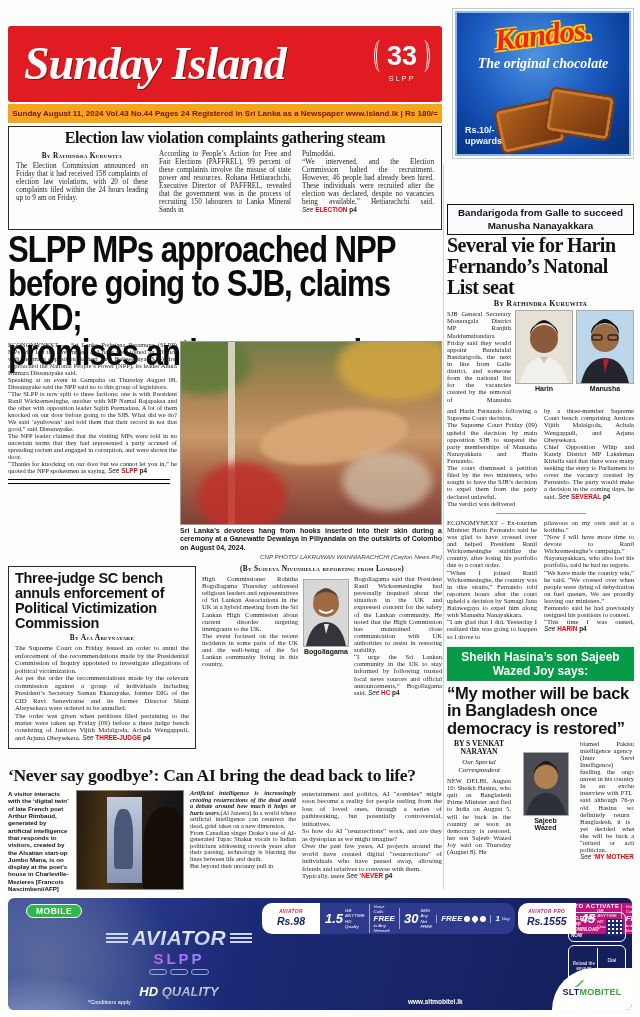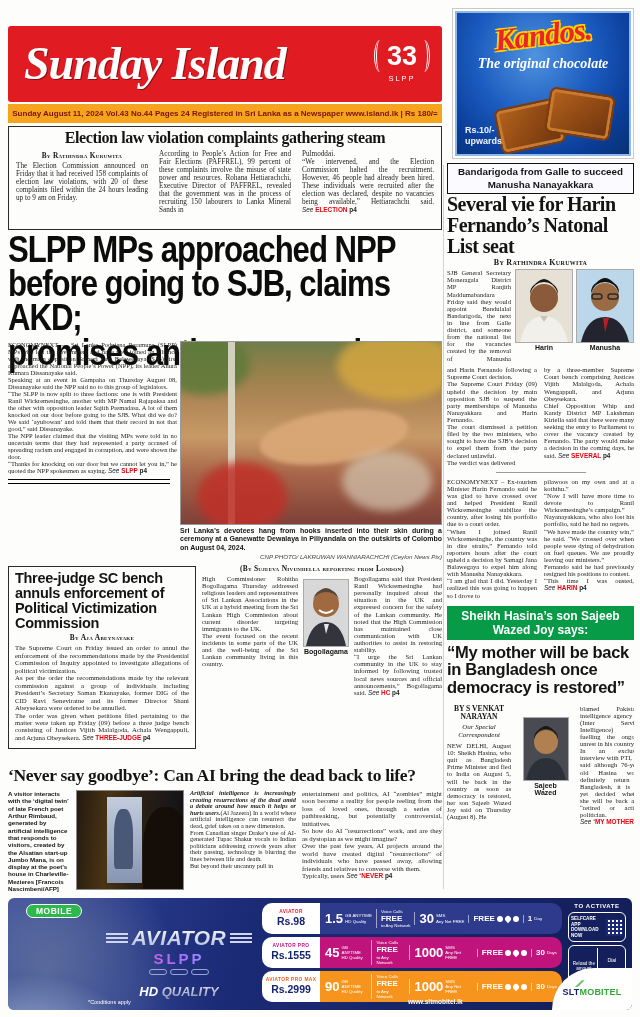--- a/index.html
+++ b/index.html
@@ -77,40 +77,40 @@
   .db5{left:62%;top:60%;width:90px;height:60px;background:#d4c7b2;opacity:.7;}
   .dev-pole{position:absolute;left:18%;top:0;width:7px;height:100%;background:#ded9c8;opacity:.9;}
   .dev-cap{margin-top:2px;}
   .cap-bold{font-family:"Liberation Sans",sans-serif;font-size:7px;font-weight:bold;line-height:1.2;text-align:justify;}
   .cap-credit{font-family:"Liberation Sans",sans-serif;font-size:6.2px;font-style:italic;color:#444;text-align:right;margin-top:1px;}
 
   
   .railline{left:443px;top:165px;width:1px;height:724px;background:#d2d2d2;}
   .rail{left:447px;top:163px;width:187px;height:728px;overflow:hidden;}
   .kicker-box{border:1.5px solid #111;background:#fbfbff;text-align:center;
-     font-family:"Liberation Sans",sans-serif;font-weight:bold;font-size:9.8px;line-height:1.3;padding:2px 4px;}
+     font-family:"Liberation Sans",sans-serif;font-weight:bold;font-size:9.8px;line-height:1.3;padding:2px 4px;margin-top:41px;}
   .several-hl{font-size:20px;line-height:1.03;letter-spacing:-.5px;}
   .several-row{display:flex;gap:4px;margin-top:2px;}
   .narrowcol{width:64px;max-height:94px;overflow:hidden;flex:none;}
   .dual-photos{display:flex;gap:3px;flex:1;}
   .mini-fig{margin:0;text-align:center;}
   .mini-fig svg{display:block;border:1px solid #aaa;}
   .mini-fig figcaption{font-family:"Liberation Sans",sans-serif;font-size:7px;font-weight:bold;margin-top:1px;}
   .two-cols{display:flex;gap:7px;margin-top:3px;}
   .two-cols p{flex:1;}
   .divider{width:90px;height:1px;background:#9a9a9a;margin:6px auto 5px;}
   .harin-hl{height:63px;}
   .cond-inner2{display:block;width:212px;transform:scaleX(0.885);transform-origin:left top;
      font-family:"Liberation Sans",sans-serif;font-weight:bold;font-size:21.5px;line-height:.97;
      letter-spacing:-.6px;white-space:pre-line;}
   .hasina-kicker{background:#079b48;color:#fff;text-align:center;font-family:"Liberation Sans",sans-serif;
      font-weight:bold;font-size:12px;padding:3px 2px;margin-top:7px;}
   .mymother-hl{font-family:"Liberation Sans",sans-serif;font-size:16.5px;line-height:1.07;
      letter-spacing:-.3px;margin-top:4px;white-space:pre-line;}
-  .hasina-row{display:flex;gap:12px;margin-top:8px;}
+  .hasina-row{display:flex;gap:12px;margin-top:2px;}
   .h-left{width:64px;flex:none;}
   .byline-caps{font-family:"Liberation Serif",serif;font-weight:bold;font-size:7.6px;text-align:center;line-height:1.15;}
   .byline-ital{font-style:italic;font-size:7px;text-align:center;margin:1px 0 3px;}
   .h-right{flex:1;}
   .sajeeb-fig{width:45px;flex:none;margin-top:12px;}
 
   
   .three-judge{left:8px;top:566px;width:188px;height:183px;border:1px solid #2a2a2a;box-sizing:border-box;padding:4px 6px;overflow:hidden;}
   .tj-hl{font-family:"Liberation Sans",sans-serif;font-size:14.5px;line-height:1.04;letter-spacing:-.3px;}
   .tj-byline{font-size:7.4px;}
@@ -151,21 +151,21 @@
      background:linear-gradient(#fff,#aab4d8);-webkit-background-clip:text;background-clip:text;color:transparent;
      display:flex;align-items:center;justify-content:center;gap:4px;}
   .wing{display:inline-block;width:22px;height:2px;background:#cfd6ee;box-shadow:0 4px 0 #cfd6ee,0 -4px 0 #cfd6ee;}
   .av-prime{font-weight:bold;font-size:15px;letter-spacing:3px;
      background:linear-gradient(90deg,#ff4fa0,#b06cff,#5ad0ff);-webkit-background-clip:text;background-clip:text;color:transparent;}
   .av-subpills{display:flex;justify-content:center;gap:3px;margin-top:2px;}
   .av-subpills span{width:16px;height:4px;border:1px solid #9aa6d0;border-radius:3px;display:inline-block;}
   .hd{position:absolute;left:96px;top:86px;width:150px;text-align:center;font-weight:bold;font-style:italic;font-size:13px;
       color:#fff;}
   .hd b{background:linear-gradient(#e8e8f2,#8b93b5);-webkit-background-clip:text;background-clip:text;color:transparent;}
-  .plans{position:absolute;left:254px;top:5px;width:300px;display:flex;flex-direction:column;gap:3px;}
+  .plans{position:absolute;left:254px;top:5px;width:300px;display:flex;flex-direction:row;gap:3px;font-style:italic;}
   .plan{display:flex;align-items:stretch;height:31px;}
   .plan-name{background:#fff;border-radius:10px 0 0 10px;width:58px;flex:none;text-align:center;
      display:flex;flex-direction:column;justify-content:center;line-height:1;}
   .pn{font-size:4.8px;font-weight:bold;letter-spacing:.4px;}
   .pp{font-size:10.5px;font-weight:bold;color:#16246e;margin-top:1px;}
   .plan-bar{flex:1;border-radius:0 10px 10px 0;display:flex;align-items:center;padding:0 5px;gap:4px;}
   .bar-blue{background:#2e3a8c;}
   .bar-magenta{background:#c0147c;}
   .bar-orange{background:#f7941d;}
   .pg{display:flex;align-items:center;gap:2px;border-left:1px solid rgba(255,255,255,.55);padding-left:4px;line-height:1;}

